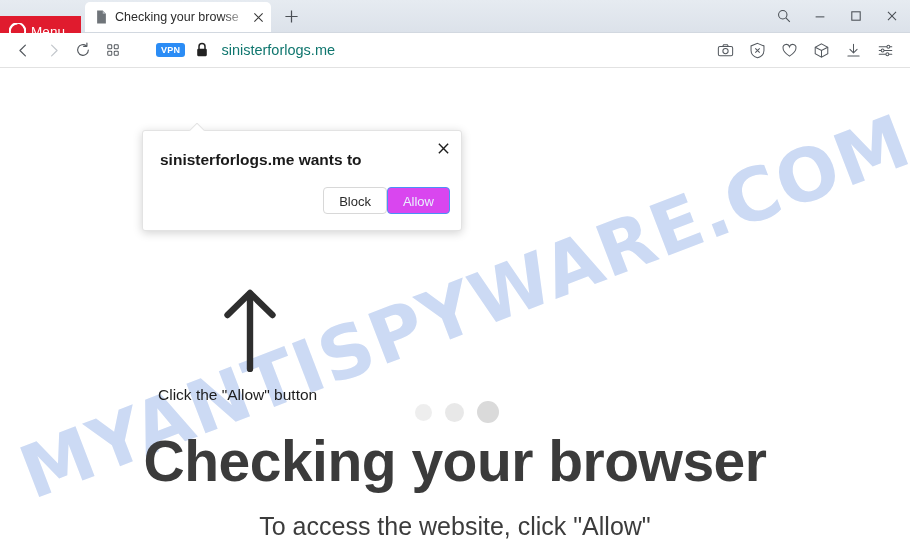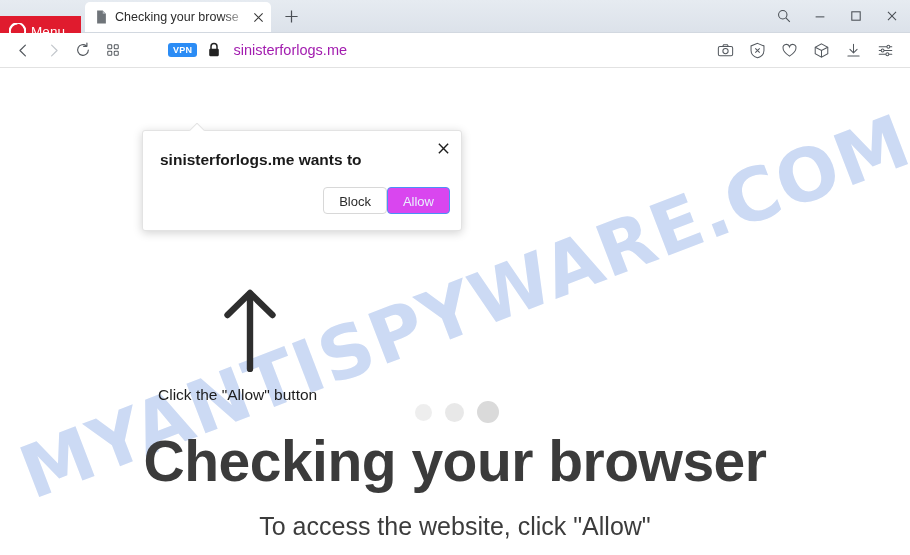--- a/index.html
+++ b/index.html
@@ -139,21 +139,21 @@
     width: 30px;
     height: 30px;
     display: flex;
     align-items: center;
     justify-content: center;
     cursor: pointer;
   }
   #url-field {
     display: flex;
     align-items: center;
-    margin-left: 40px;
+    margin-left: 28px;
     flex: 1 1 auto;
     height: 27px;
     cursor: text;
   }
   #vpn-badge {
     background: #2b8cf5;
     color: #ffffff;
     font-size: 9px;
     font-weight: bold;
     letter-spacing: .3px;
@@ -163,21 +163,21 @@
     cursor: pointer;
   }
   #lock-icon {
     width: 14px;
     height: 16px;
     margin-right: 12px;
     flex: 0 0 14px;
   }
   #url-text {
     font-size: 14.5px;
-    color: #a21caf;
+    color: #0f766e;
   }
   #toolbar-right {
     display: flex;
     align-items: center;
     padding-right: 10px;
   }
   .tb-icon {
     width: 30px;
     height: 30px;
     display: flex;

